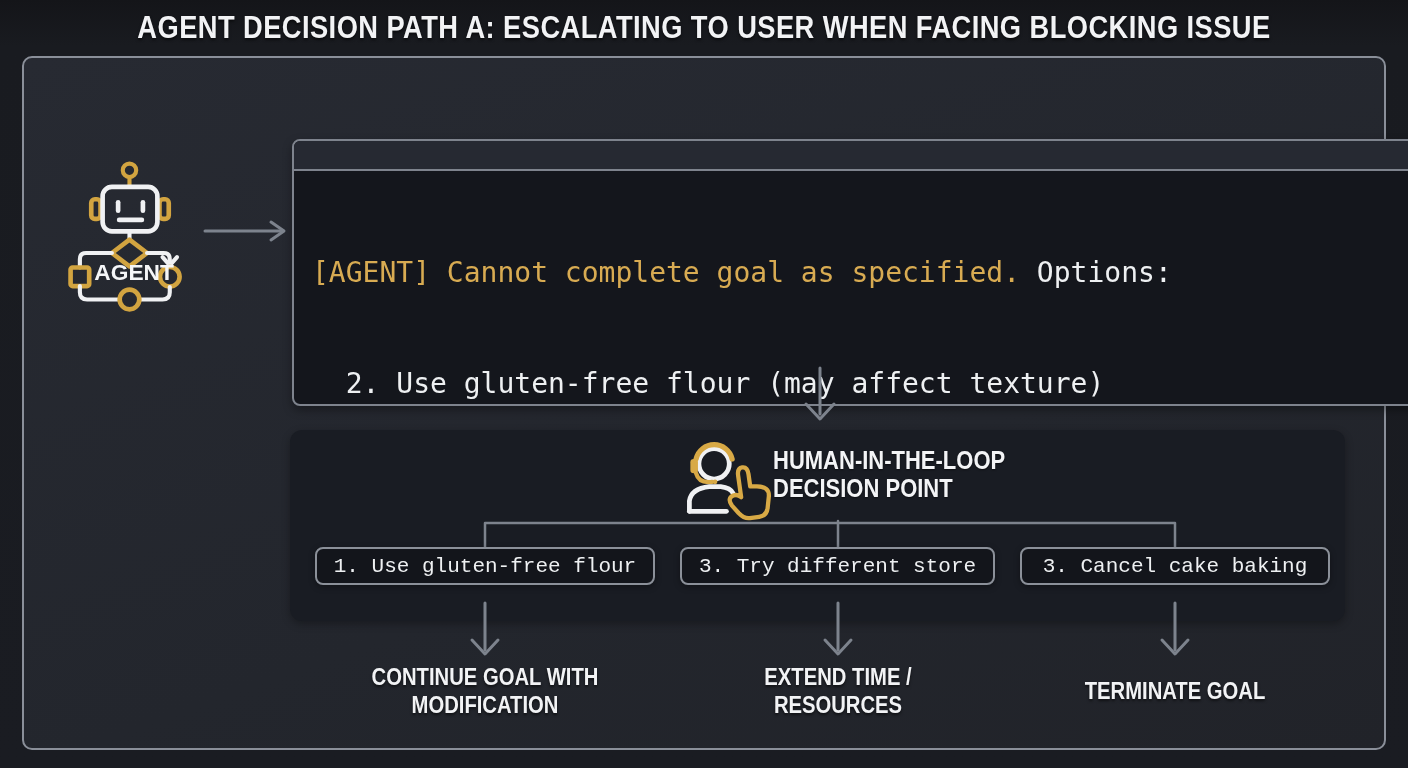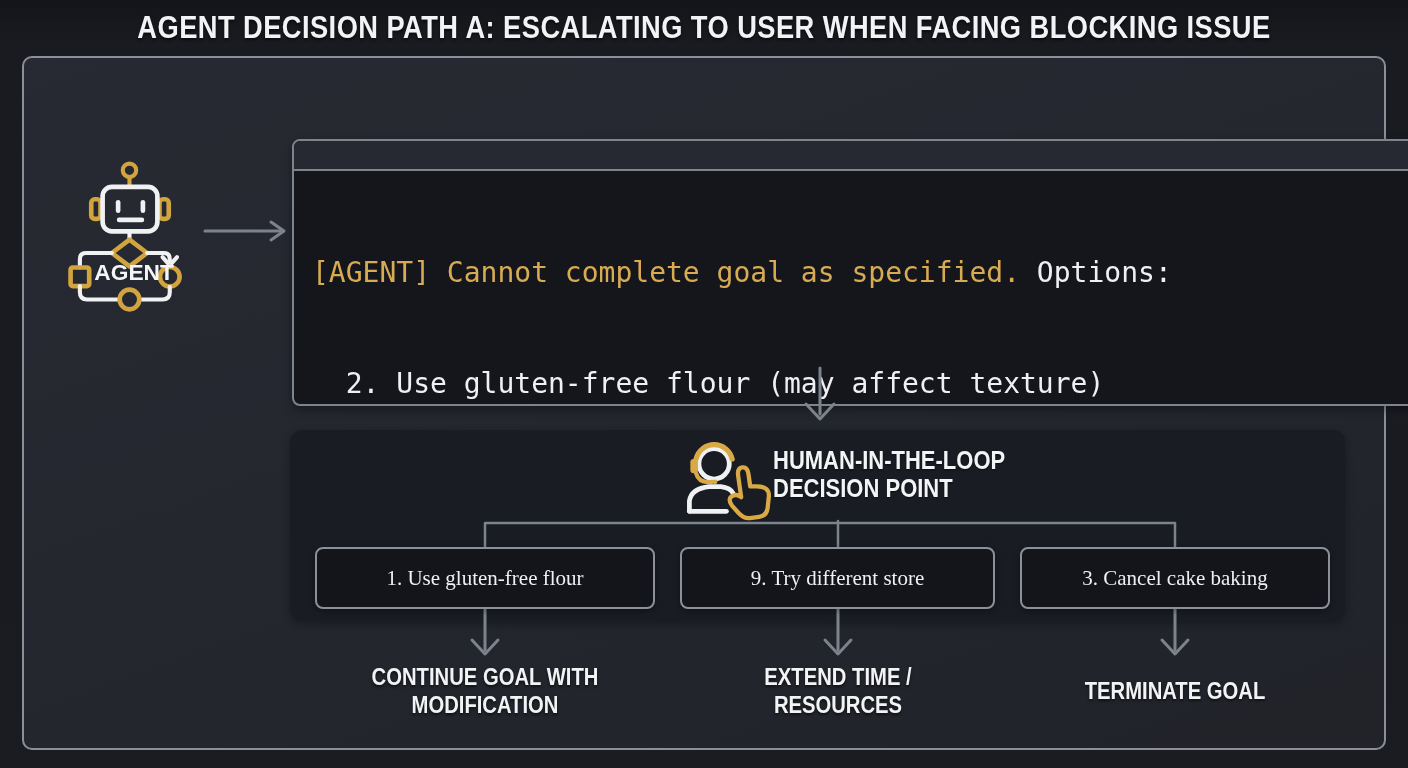--- a/index.html
+++ b/index.html
@@ -19,24 +19,24 @@
   .terminal-header{height:28px;background:#262932;border-bottom:2.5px solid #7e838d;
          border-radius:6px 6px 0 0;}
   .terminal-body{padding:9px 18px;font-family:"DejaVu Sans Mono", monospace;
          font-size:28px;line-height:37px;color:#eef0f2;white-space:pre;}
   .t-gold{color:#d8ab52;}
   .hitl-panel{position:absolute;left:290px;top:430px;width:1055px;height:191px;
          background:#191c23;border-radius:12px;box-shadow:0 3px 8px rgba(0,0,0,.3);}
   .hitl-text{position:absolute;left:773px;top:446px;color:#f3f4f6;font-weight:bold;
          font-size:25px;line-height:28px;transform:scaleX(.88);
          transform-origin:0 50%;text-shadow:0 1px 2px rgba(0,0,0,.5);white-space:nowrap;}
-  .choice-box{position:absolute;top:547px;height:62px;box-sizing:border-box;
+  .choice-box{position:absolute;top:547px;height:38px;box-sizing:border-box;
          background:#13151b;border:2.5px solid #8b9099;border-radius:8px;
          display:flex;align-items:center;justify-content:center;
-         font-family:Liberation Serif, serif;font-size:21px;color:#eef0f2;
+         font-family:Liberation Mono, monospace;font-size:21px;color:#eef0f2;
          white-space:pre;z-index:4;box-shadow:0 2px 6px rgba(0,0,0,.35);}
   .outcome{position:absolute;width:340px;text-align:center;color:#f2f3f5;
          font-weight:bold;font-size:23px;line-height:28px;
          transform:scaleX(.88);transform-origin:50% 50%;
          text-shadow:0 2px 3px rgba(0,0,0,.55);}
   svg.overlay{position:absolute;left:0;top:0;z-index:3;pointer-events:none;}
   .icon-abs{position:absolute;z-index:5;}
 </style>
 </head>
 <body>
@@ -122,21 +122,21 @@
       </g>
     </g>
   </svg>
 
   <div class="hitl-text">
     <div>HUMAN-IN-THE-LOOP</div>
     <div>DECISION POINT</div>
   </div>
 
   <div class="choice-box" style="left:315px;width:340px">1. Use gluten-free flour</div>
-  <div class="choice-box" style="left:680px;width:315px">9. Try different store</div>
+  <div class="choice-box" style="left:680px;width:315px">3. Try different store</div>
   <div class="choice-box" style="left:1020px;width:310px">3. Cancel cake baking</div>
 
   <div class="outcome" style="left:315px;top:663px">
     <div>CONTINUE GOAL WITH</div>
     <div>MODIFICATION</div>
   </div>
   <div class="outcome" style="left:668px;top:663px">
     <div>EXTEND TIME /</div>
     <div>RESOURCES</div>
   </div>

